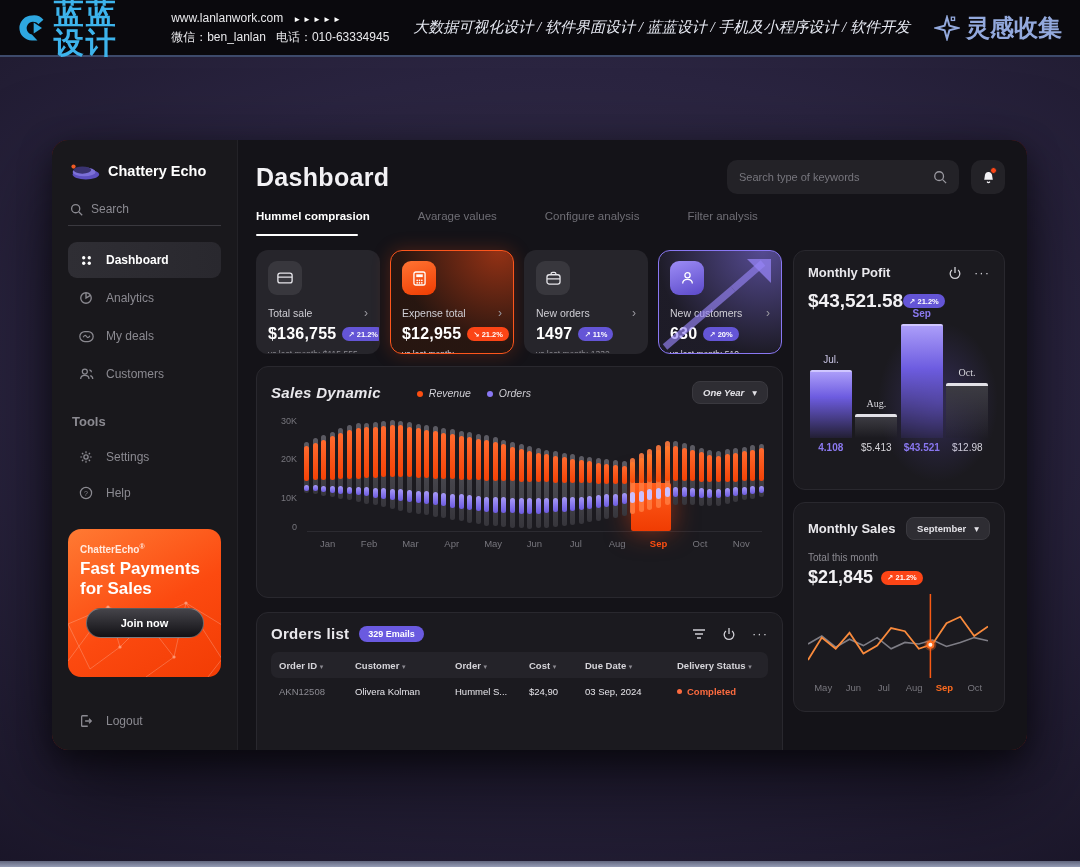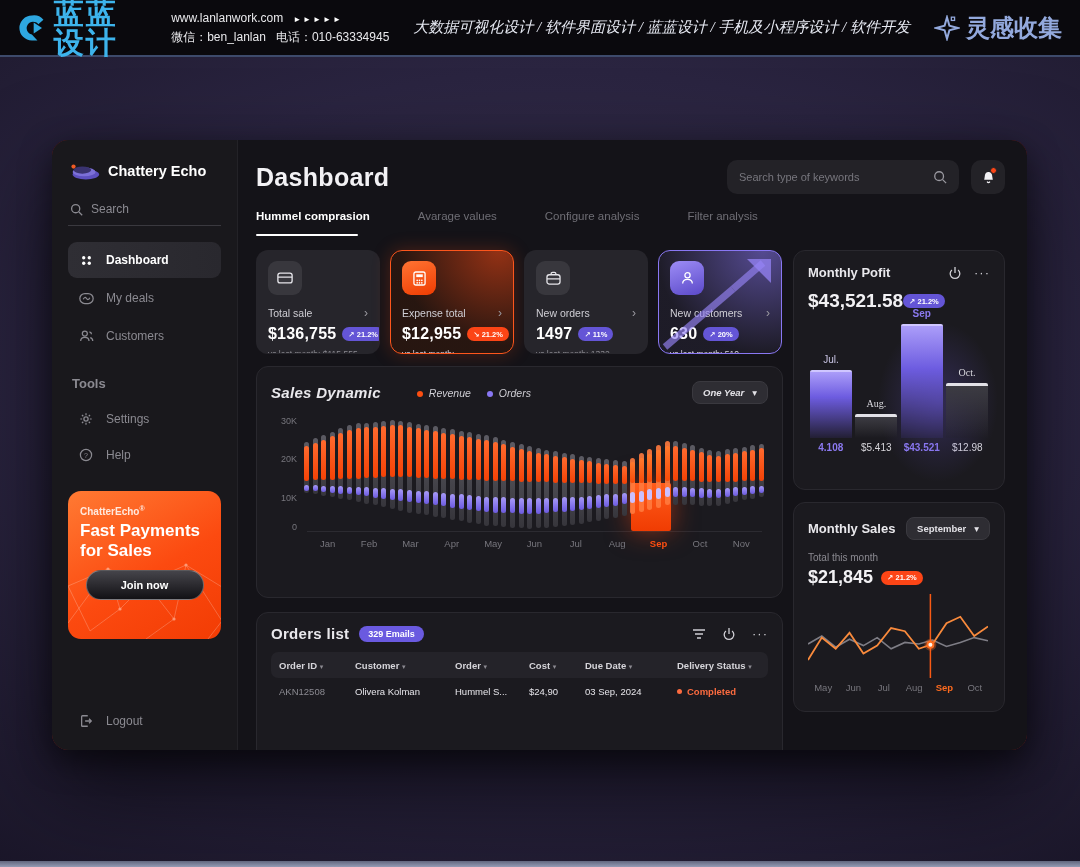--- a/index.html
+++ b/index.html
@@ -205,20 +205,29 @@
                 <circle cx="4" cy="4" r="1.8" fill="#fff"></circle>
                 <circle cx="10" cy="4" r="1.8" fill="#fff"></circle>
                 <circle cx="4" cy="10" r="1.8" fill="#fff"></circle>
                 <circle cx="10" cy="10" r="1.8" fill="#fff"></circle>
               </svg>
           </span>
           <span>Dashboard</span>
         </div>
         <div class="nav-item">
           <span class="nav-ic">
+            <svg width="14" height="14" viewBox="0 0 16 16">
+                <circle cx="8" cy="8" r="6" fill="none" stroke="#8b8a91" stroke-width="1.5"></circle>
+                <path d="M8 2 L8 8 L13 5" fill="none" stroke="#8b8a91" stroke-width="1.5"></path>
+              </svg>
+          </span>
+          <span>Analytics</span>
+        </div>
+        <div class="nav-item">
+          <span class="nav-ic">
             <svg width="15" height="13" viewBox="0 0 18 14">
                 <rect x="1" y="1" width="16" height="12" rx="6" fill="none" stroke="#8b8a91" stroke-width="1.5"></rect>
                 <path d="M5 8 Q7 4 9 7 T13 6" fill="none" stroke="#8b8a91" stroke-width="1.4"></path>
               </svg>
           </span>
           <span>My deals</span>
         </div>
         <div class="nav-item">
           <span class="nav-ic">
             <svg width="15" height="14" viewBox="0 0 18 16">

